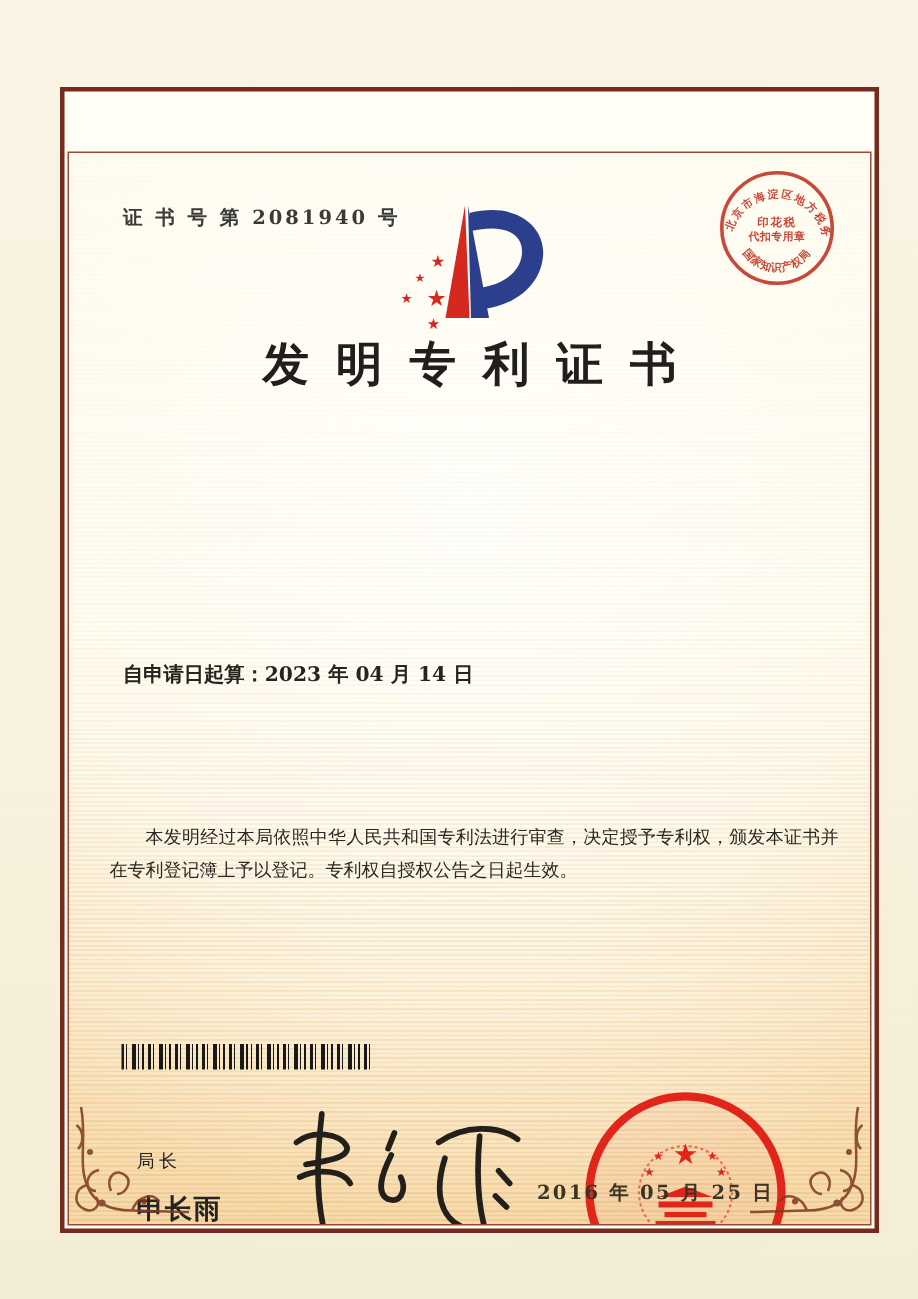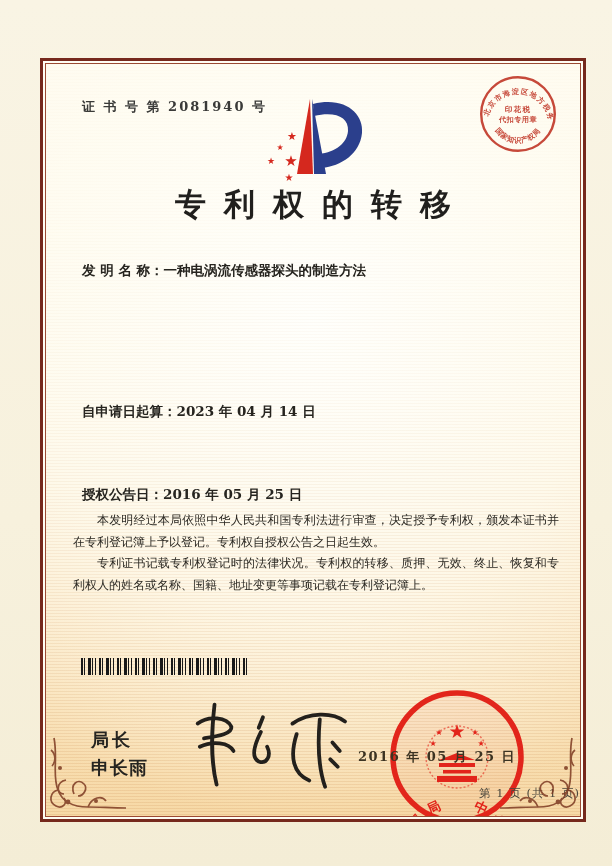--- a/index.html
+++ b/index.html
@@ -4,21 +4,21 @@
 <style>
   html,body{margin:0;padding:0;}
   body{width:612px;height:866px;background:#f6f0dd;font-family:"DejaVu Serif", serif;}
   .page{position:relative;width:612px;height:866px;overflow:hidden;
         background:linear-gradient(180deg,#f9f4e4 0%,#f7f1dd 60%,#f4edd6 100%);}
   .sheet{position:absolute;left:40px;top:58px;width:546px;height:764px;
          border:3px solid #76291d;box-sizing:border-box;background:#fffdf4;}
   .inner{position:absolute;inset:2px;border:1px solid #9b4a33;overflow:hidden;
          background:
            radial-gradient(120% 85% at 50% 34%, rgba(255,255,252,.95) 0%, rgba(255,252,240,.75) 45%, rgba(250,224,176,.15) 78%, rgba(247,210,150,0) 100%),
-           linear-gradient(180deg,#fffef8 0%,#fdf9ec 42%,#fae5c0 80%,#f6d8a5 100%);}
+           linear-gradient(180deg,#fffef8 0%,#fdf9ec 42%,#fae5c0 80%,#f6d8a5 100%); margin-top: 38px;}
   .texture{position:absolute;inset:0;pointer-events:none;
            background:repeating-linear-gradient(180deg, rgba(193,125,62,.16) 0 1px, transparent 1px 3px);
            -webkit-mask:linear-gradient(180deg, rgba(0,0,0,.10) 0 18%, rgba(0,0,0,.28) 45%, rgba(0,0,0,.75) 78%, #000 100%);
            mask:linear-gradient(180deg, rgba(0,0,0,.10) 0 18%, rgba(0,0,0,.28) 45%, rgba(0,0,0,.75) 78%, #000 100%);}
   .cert-number{position:absolute;left:36px;top:34px;font-size:13px;font-weight:600;
                letter-spacing:2px;color:#3a3a38;}
   .logo{position:absolute;left:196px;top:22px;width:150px;height:100px;}
   .tax-stamp{position:absolute;left:432px;top:10px;width:80px;height:80px;opacity:.92;}
   .title{position:absolute;left:0;top:120px;width:100%;text-align:center;
          font-size:31px;font-weight:700;color:#201f1d;letter-spacing:18px;text-indent:18px;}
@@ -26,21 +26,21 @@
   .flabel{display:inline-block;}
   .fvalue{display:inline-block;}
   .body-text{position:absolute;left:27px;top:446px;width:486px;font-size:12px;
              line-height:21.5px;color:#2b2822;text-align:justify;font-weight:500;}
   .body-text p{margin:0;text-indent:2em;}
   .barcode{position:absolute;left:35px;top:594px;width:166px;height:17px;background:
     repeating-linear-gradient(90deg,#191919 0 2px,transparent 2px 3px,#191919 3px 4px,
       transparent 4px 7px,#191919 7px 10px,transparent 10px 11px,#191919 11px 12px,
       transparent 12px 14px,#191919 14px 15px,transparent 15px 18px);}
   .sig-title{position:absolute;left:45px;top:664px;font-family:"Liberation Sans",sans-serif;
-             font-size:18px;font-weight:700;color:#262420;letter-spacing:3px;}
+             font-size:12px;font-weight:400;color:#262420;letter-spacing:3px;}
   .sig-name{position:absolute;left:45px;top:692px;font-family:"Liberation Sans",sans-serif;
             font-size:18px;font-weight:700;color:#262420;letter-spacing:1px;}
   .signature{position:absolute;left:128px;top:628px;width:180px;height:100px;}
   .seal{position:absolute;left:340px;top:622px;width:142px;height:142px;}
   .seal-date{position:absolute;left:312px;top:684px;font-size:13px;font-weight:700;
              color:#3c3322;letter-spacing:1.5px;white-space:nowrap;z-index:5;}
   .footer{position:absolute;left:0;top:722px;width:100%;text-align:right;
           font-size:11.5px;color:#4a463c;letter-spacing:1px;}
   .corner{position:absolute;width:80px;height:78px;bottom:2px;opacity:.85;}
   .corner.left{left:2px;}
@@ -78,35 +78,28 @@
         <text font-size="9" font-weight="700" fill="#c23a2b">
           <textPath href="#taxTop" startOffset="2" textLength="116" lengthAdjust="spacing">北京市海淀区地方税务局</textPath>
         </text>
         <text font-size="9" font-weight="700" fill="#c23a2b">
           <textPath href="#taxBot" startOffset="3" textLength="66" lengthAdjust="spacing">国家知识产权局</textPath>
         </text>
         <text x="50" y="48" font-size="9.5" font-weight="700" fill="#c23a2b" text-anchor="middle" letter-spacing="1.5">印花税</text>
         <text x="50" y="60" font-size="9" font-weight="700" fill="#c23a2b" text-anchor="middle" letter-spacing="0.5">代扣专用章</text>
       </svg>
 
-      <div class="title">专利权的转移</div>
+      <div class="title">发明专利证书</div>
 
-      <div class="field" style="top:198px">
-        <span class="flabel">发 明 名 称：</span><span class="fvalue">一种电涡流传感器探头的制造方法</span>
-      </div>
       <div class="field" style="top:339px">
         <span class="flabel">自申请日起算：</span><span class="fvalue">2023 年 04 月 14 日</span>
-      </div>
-      <div class="field" style="top:422px">
-        <span class="flabel">授权公告日：</span><span class="fvalue">2016 年 05 月 25 日</span>
       </div>
 
       <div class="body-text">
         <p>本发明经过本局依照中华人民共和国专利法进行审查，决定授予专利权，颁发本证书并在专利登记簿上予以登记。专利权自授权公告之日起生效。</p>
-        <p>专利证书记载专利权登记时的法律状况。专利权的转移、质押、无效、终止、恢复和专利权人的姓名或名称、国籍、地址变更等事项记载在专利登记簿上。</p>
       </div>
 
       <div class="barcode"></div>
 
       <div class="sig-title">局长</div>
       <div class="sig-name">申长雨</div>
 
       <svg class="signature" viewBox="0 0 170 95">
         <g fill="none" stroke="#23201c" stroke-width="3.6" stroke-linecap="round">
           <path d="M38,12 C36,30 33,60 40,88"></path>

